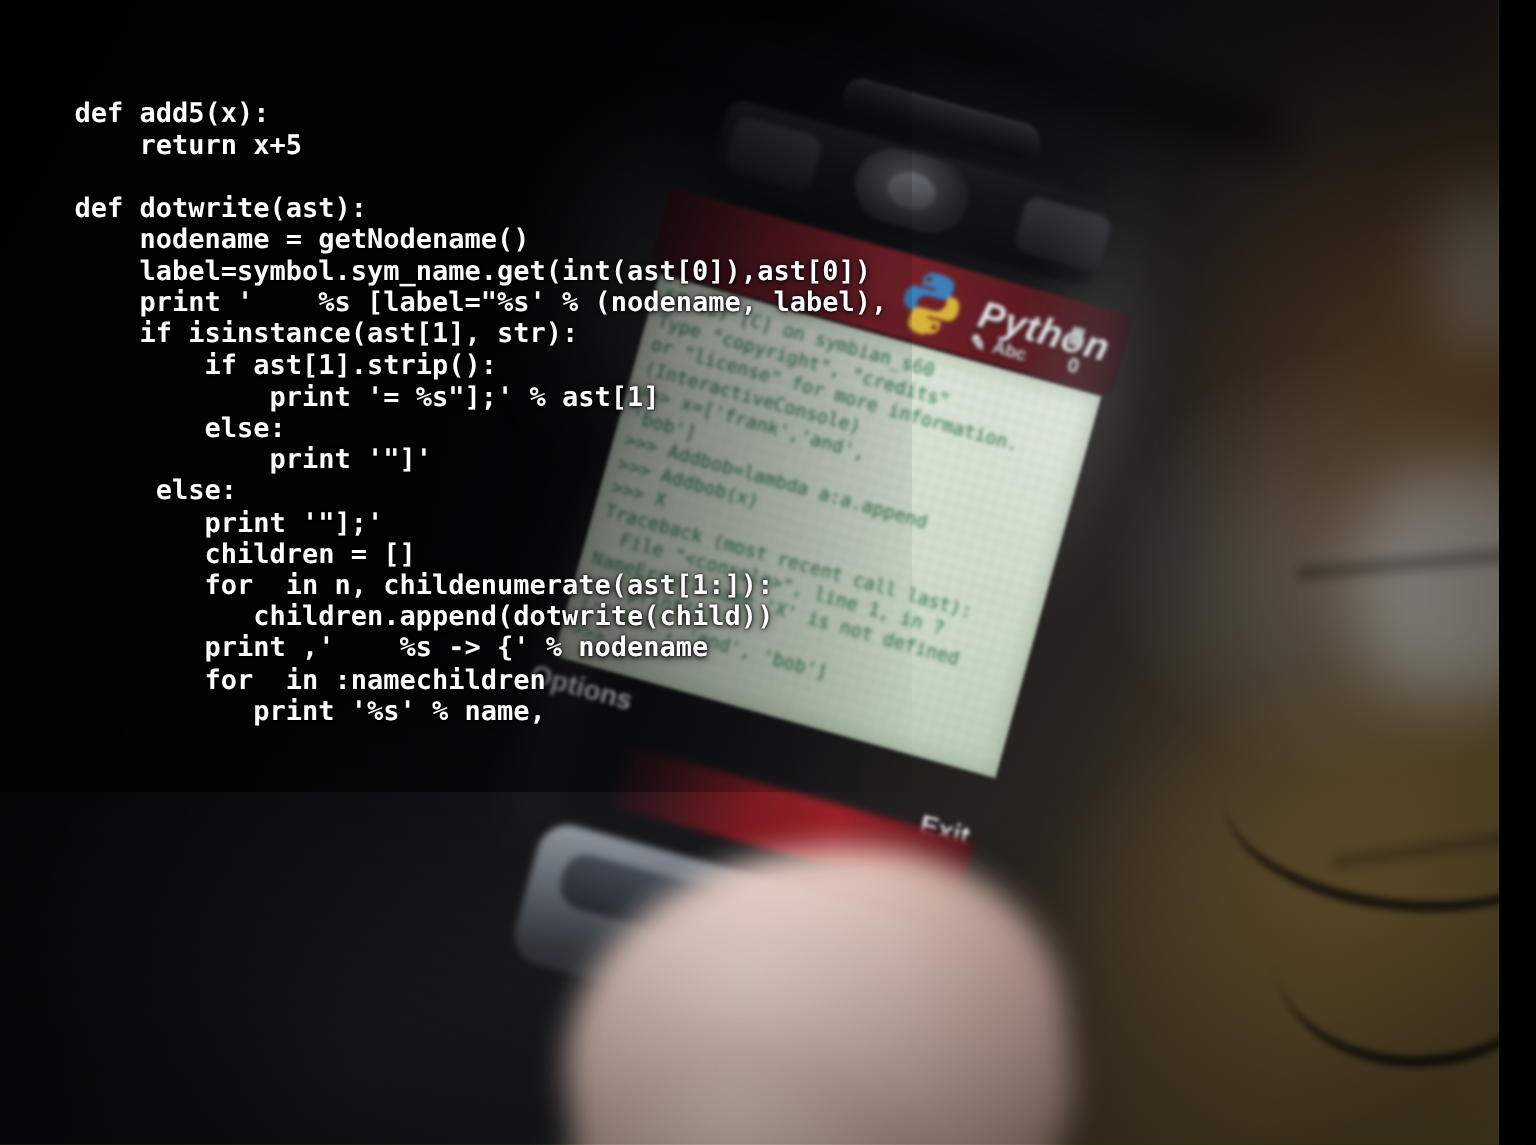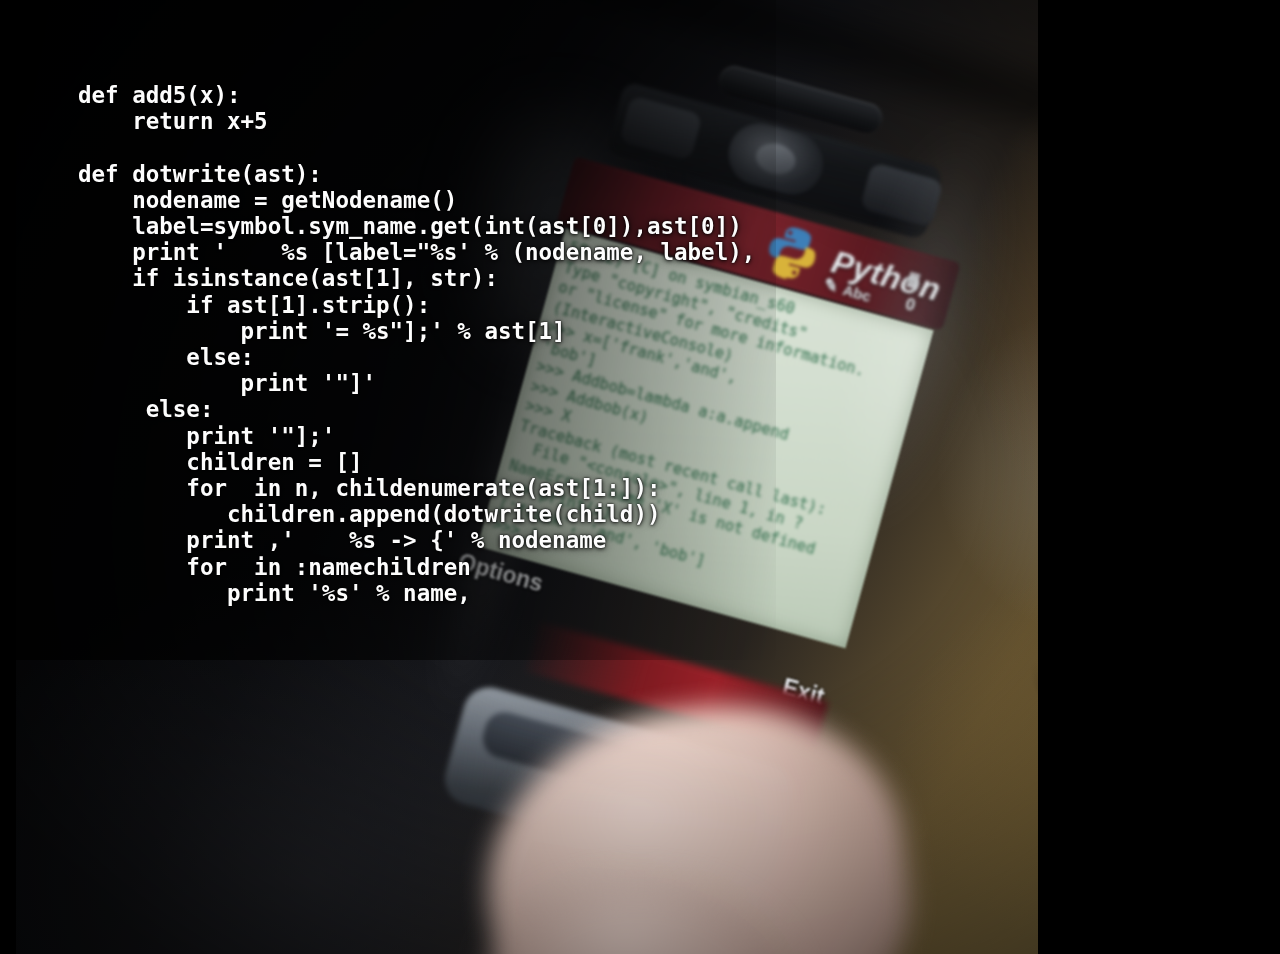--- a/index.html
+++ b/index.html
@@ -3,26 +3,25 @@
 <meta charset="utf-8">
 <title>Python code overlay on Nokia phone photo</title>
 <style>
   html, body {
     margin: 0;
     padding: 0;
     background: #000;
   }
   #stage {
     position: relative;
-    width: 1022px;
+    width: 1249px;
     height: 954px;
     overflow: hidden;
     background: #4d7c0f;
     font-family: "Liberation Sans", sans-serif;
-    margin-left: 16px;
   }
 
   
   .photo {
     position: absolute;
     inset: 0;
     
     background:
       radial-gradient(ellipse 420px 300px at 1180px 760px, rgba(150,118,58,0.55), rgba(0,0,0,0) 72%),
       radial-gradient(ellipse 380px 420px at 1215px 300px, rgba(126,84,44,0.6), rgba(0,0,0,0) 70%),

